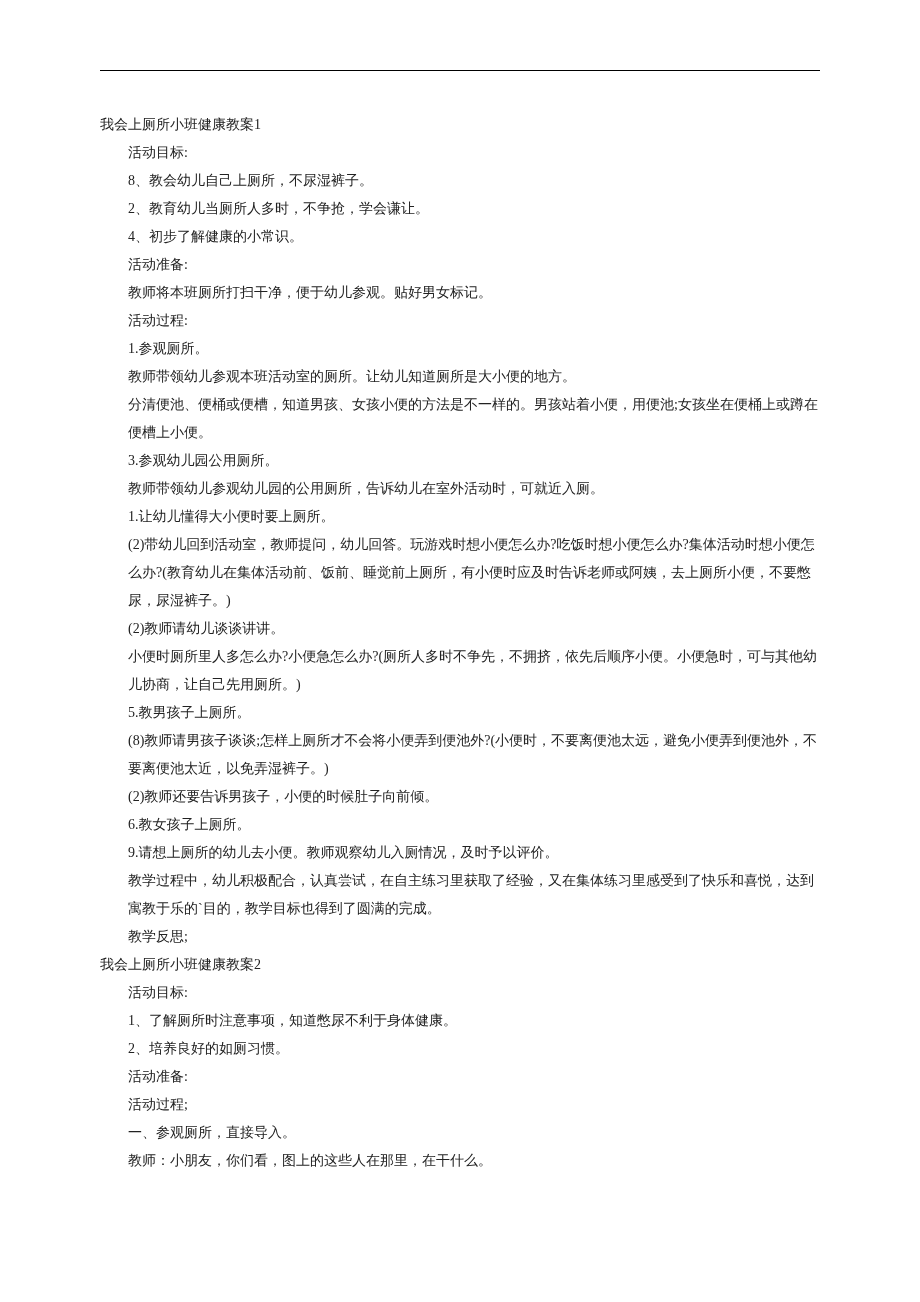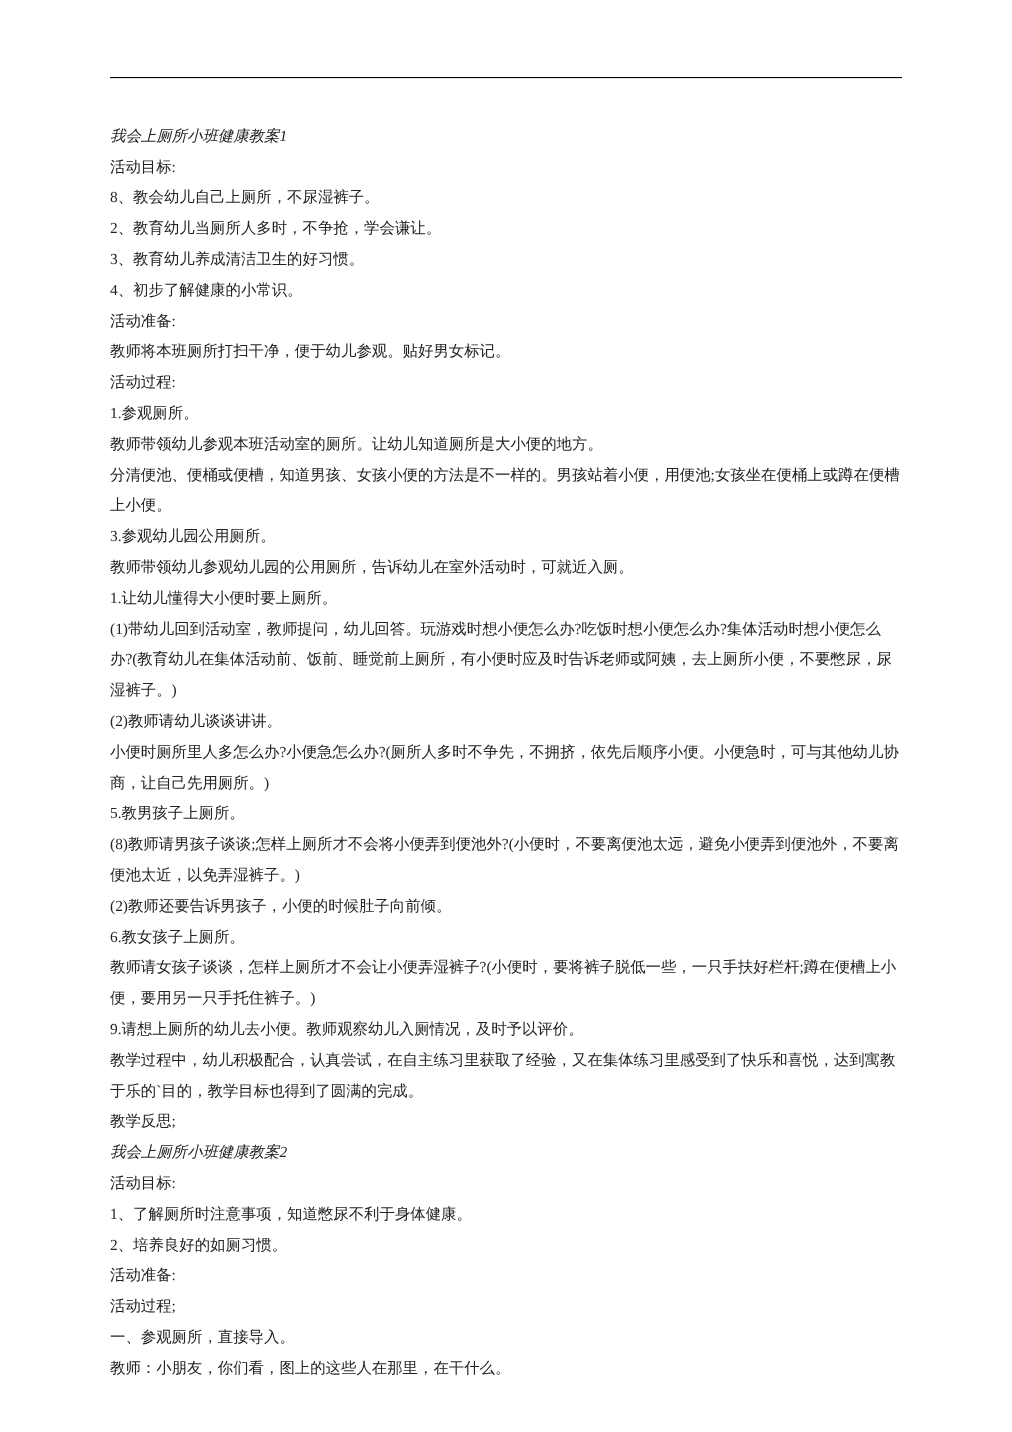--- a/index.html
+++ b/index.html
@@ -17,54 +17,52 @@
       border-top: 1.5px solid #000;
       margin-bottom: 40px;
     }
     .line {
       font-size: 14px;
       line-height: 2;
       color: #222;
     }
     .section-title {
       margin-left: 0;
-      font-style: italic;
     }
     .indent1 {
+      margin-left: 28px;
     }
   </style>
 </head>
 <body>
 
 <div class="page">
   <div class="hr-line"></div>
   <div id="content">
       <div class="line section-title">我会上厕所小班健康教案1</div>
       <div class="line indent1">活动目标:</div>
       <div class="line indent1">8、教会幼儿自己上厕所，不尿湿裤子。</div>
       <div class="line indent1">2、教育幼儿当厕所人多时，不争抢，学会谦让。</div>
-      <div class="line indent1">3、教育幼儿养成清洁卫生的好习惯。</div>
       <div class="line indent1">4、初步了解健康的小常识。</div>
       <div class="line indent1">活动准备:</div>
       <div class="line indent1">教师将本班厕所打扫干净，便于幼儿参观。贴好男女标记。</div>
       <div class="line indent1">活动过程:</div>
       <div class="line indent1">1.参观厕所。</div>
       <div class="line indent1">教师带领幼儿参观本班活动室的厕所。让幼儿知道厕所是大小便的地方。</div>
       <div class="line indent1">分清便池、便桶或便槽，知道男孩、女孩小便的方法是不一样的。男孩站着小便，用便池;女孩坐在便桶上或蹲在便槽上小便。</div>
       <div class="line indent1">3.参观幼儿园公用厕所。</div>
       <div class="line indent1">教师带领幼儿参观幼儿园的公用厕所，告诉幼儿在室外活动时，可就近入厕。</div>
       <div class="line indent1">1.让幼儿懂得大小便时要上厕所。</div>
-      <div class="line indent1">(1)带幼儿回到活动室，教师提问，幼儿回答。玩游戏时想小便怎么办?吃饭时想小便怎么办?集体活动时想小便怎么办?(教育幼儿在集体活动前、饭前、睡觉前上厕所，有小便时应及时告诉老师或阿姨，去上厕所小便，不要憋尿，尿湿裤子。)</div>
+      <div class="line indent1">(2)带幼儿回到活动室，教师提问，幼儿回答。玩游戏时想小便怎么办?吃饭时想小便怎么办?集体活动时想小便怎么办?(教育幼儿在集体活动前、饭前、睡觉前上厕所，有小便时应及时告诉老师或阿姨，去上厕所小便，不要憋尿，尿湿裤子。)</div>
       <div class="line indent1">(2)教师请幼儿谈谈讲讲。</div>
       <div class="line indent1">小便时厕所里人多怎么办?小便急怎么办?(厕所人多时不争先，不拥挤，依先后顺序小便。小便急时，可与其他幼儿协商，让自己先用厕所。)</div>
       <div class="line indent1">5.教男孩子上厕所。</div>
       <div class="line indent1">(8)教师请男孩子谈谈;怎样上厕所才不会将小便弄到便池外?(小便时，不要离便池太远，避免小便弄到便池外，不要离便池太近，以免弄湿裤子。)</div>
       <div class="line indent1">(2)教师还要告诉男孩子，小便的时候肚子向前倾。</div>
       <div class="line indent1">6.教女孩子上厕所。</div>
-      <div class="line indent1">教师请女孩子谈谈，怎样上厕所才不会让小便弄湿裤子?(小便时，要将裤子脱低一些，一只手扶好栏杆;蹲在便槽上小便，要用另一只手托住裤子。)</div>
       <div class="line indent1">9.请想上厕所的幼儿去小便。教师观察幼儿入厕情况，及时予以评价。</div>
       <div class="line indent1">教学过程中，幼儿积极配合，认真尝试，在自主练习里获取了经验，又在集体练习里感受到了快乐和喜悦，达到寓教于乐的`目的，教学目标也得到了圆满的完成。</div>
       <div class="line indent1">教学反思;</div>
       <div class="line section-title">我会上厕所小班健康教案2</div>
       <div class="line indent1">活动目标:</div>
       <div class="line indent1">1、了解厕所时注意事项，知道憋尿不利于身体健康。</div>
       <div class="line indent1">2、培养良好的如厕习惯。</div>
       <div class="line indent1">活动准备:</div>
       <div class="line indent1">活动过程;</div>
       <div class="line indent1">一、参观厕所，直接导入。</div>

